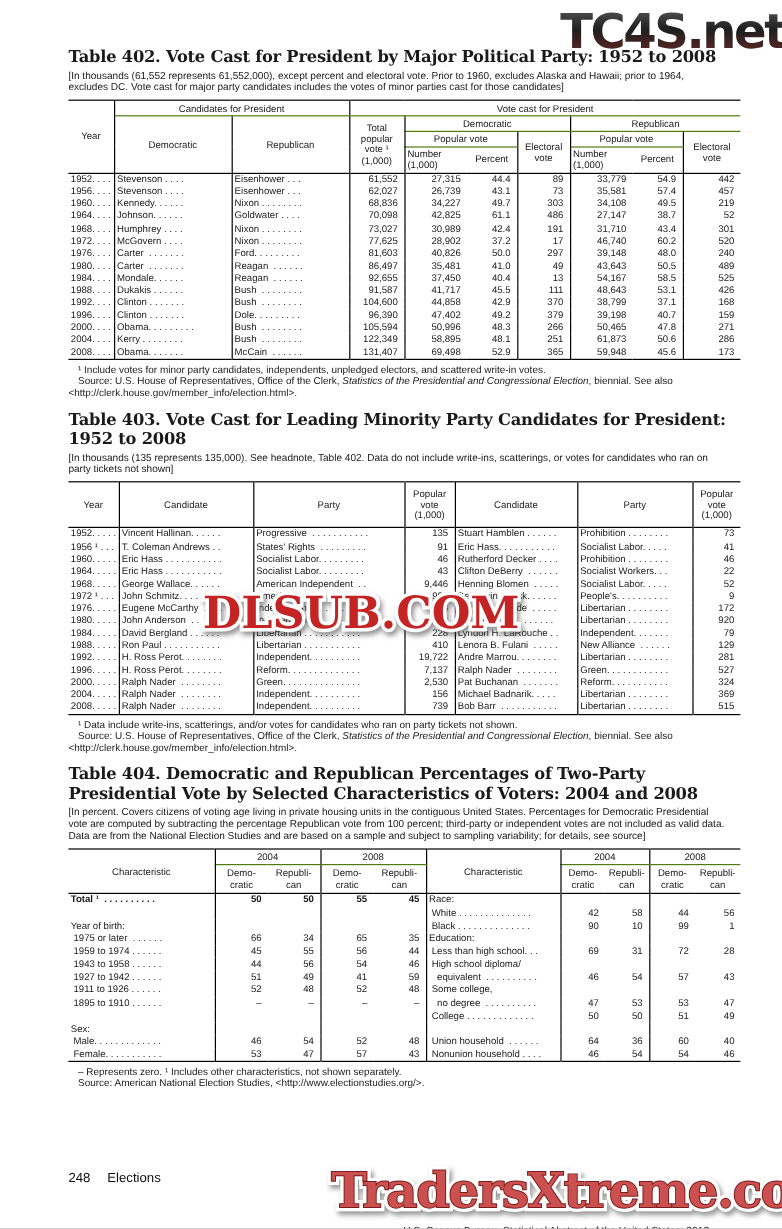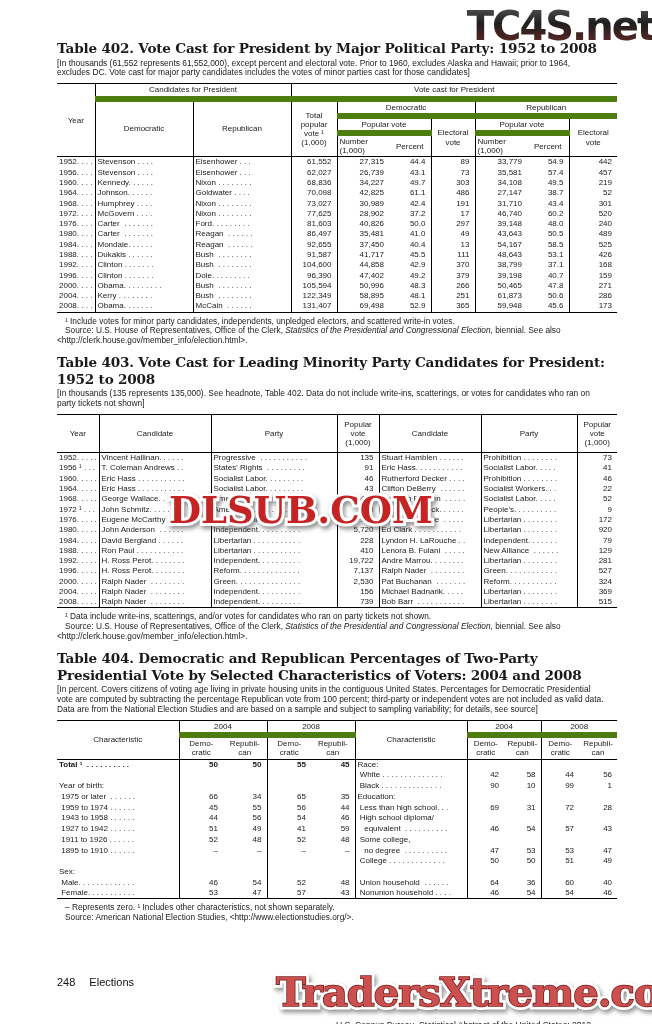--- a/index.html
+++ b/index.html
@@ -10,21 +10,21 @@
              font-size:13.6px;line-height:16.5px;letter-spacing:-.2px;margin:0 0 2px 0;}
   .headnote{font-size:8.4px;line-height:9.9px;margin:0 12px 5px 0;}
   table{border-collapse:collapse;table-layout:fixed;width:560px;
         border-top:1.5px solid #000;border-bottom:1.5px solid #000;}
   th{font-weight:normal;font-size:8px;line-height:9.2px;text-align:center;vertical-align:middle;
      white-space:pre-line;padding:1px 2px;overflow:hidden;}
   td{font-size:8px;line-height:10.2px;padding:0 2px;white-space:pre;overflow:hidden;vertical-align:bottom;}
   td.num{text-align:right;padding-right:5px;}
   td.bold,th.bold{font-weight:bold;}
   thead{border-bottom:1px solid #000;}
-  .br{border-right:1px solid #000;} .bb{border-bottom:6px solid #4d7c0f;}
+  .br{border-right:1px solid #000;} .bb{border-bottom:1px solid #4d7c0f;}
   .ha-l{text-align:left;} .ha-r{}
   
   .t402 tbody tr{height:10.3px;}
   .t402 td:nth-child(1),.t402 td:nth-child(2),.t402 td:nth-child(3),.t402 td:nth-child(4),
   .t402 td:nth-child(6),.t402 td:nth-child(7),.t402 td:nth-child(9){border-right:1px solid #000;}
   
   .t403 thead tr{height:38px;}
   .t403 tbody tr{height:10.3px;}
   .t403 td:nth-child(1),.t403 td:nth-child(2),.t403 td:nth-child(3),
   .t403 td:nth-child(4),.t403 td:nth-child(5),.t403 td:nth-child(6){border-right:1px solid #000;}

